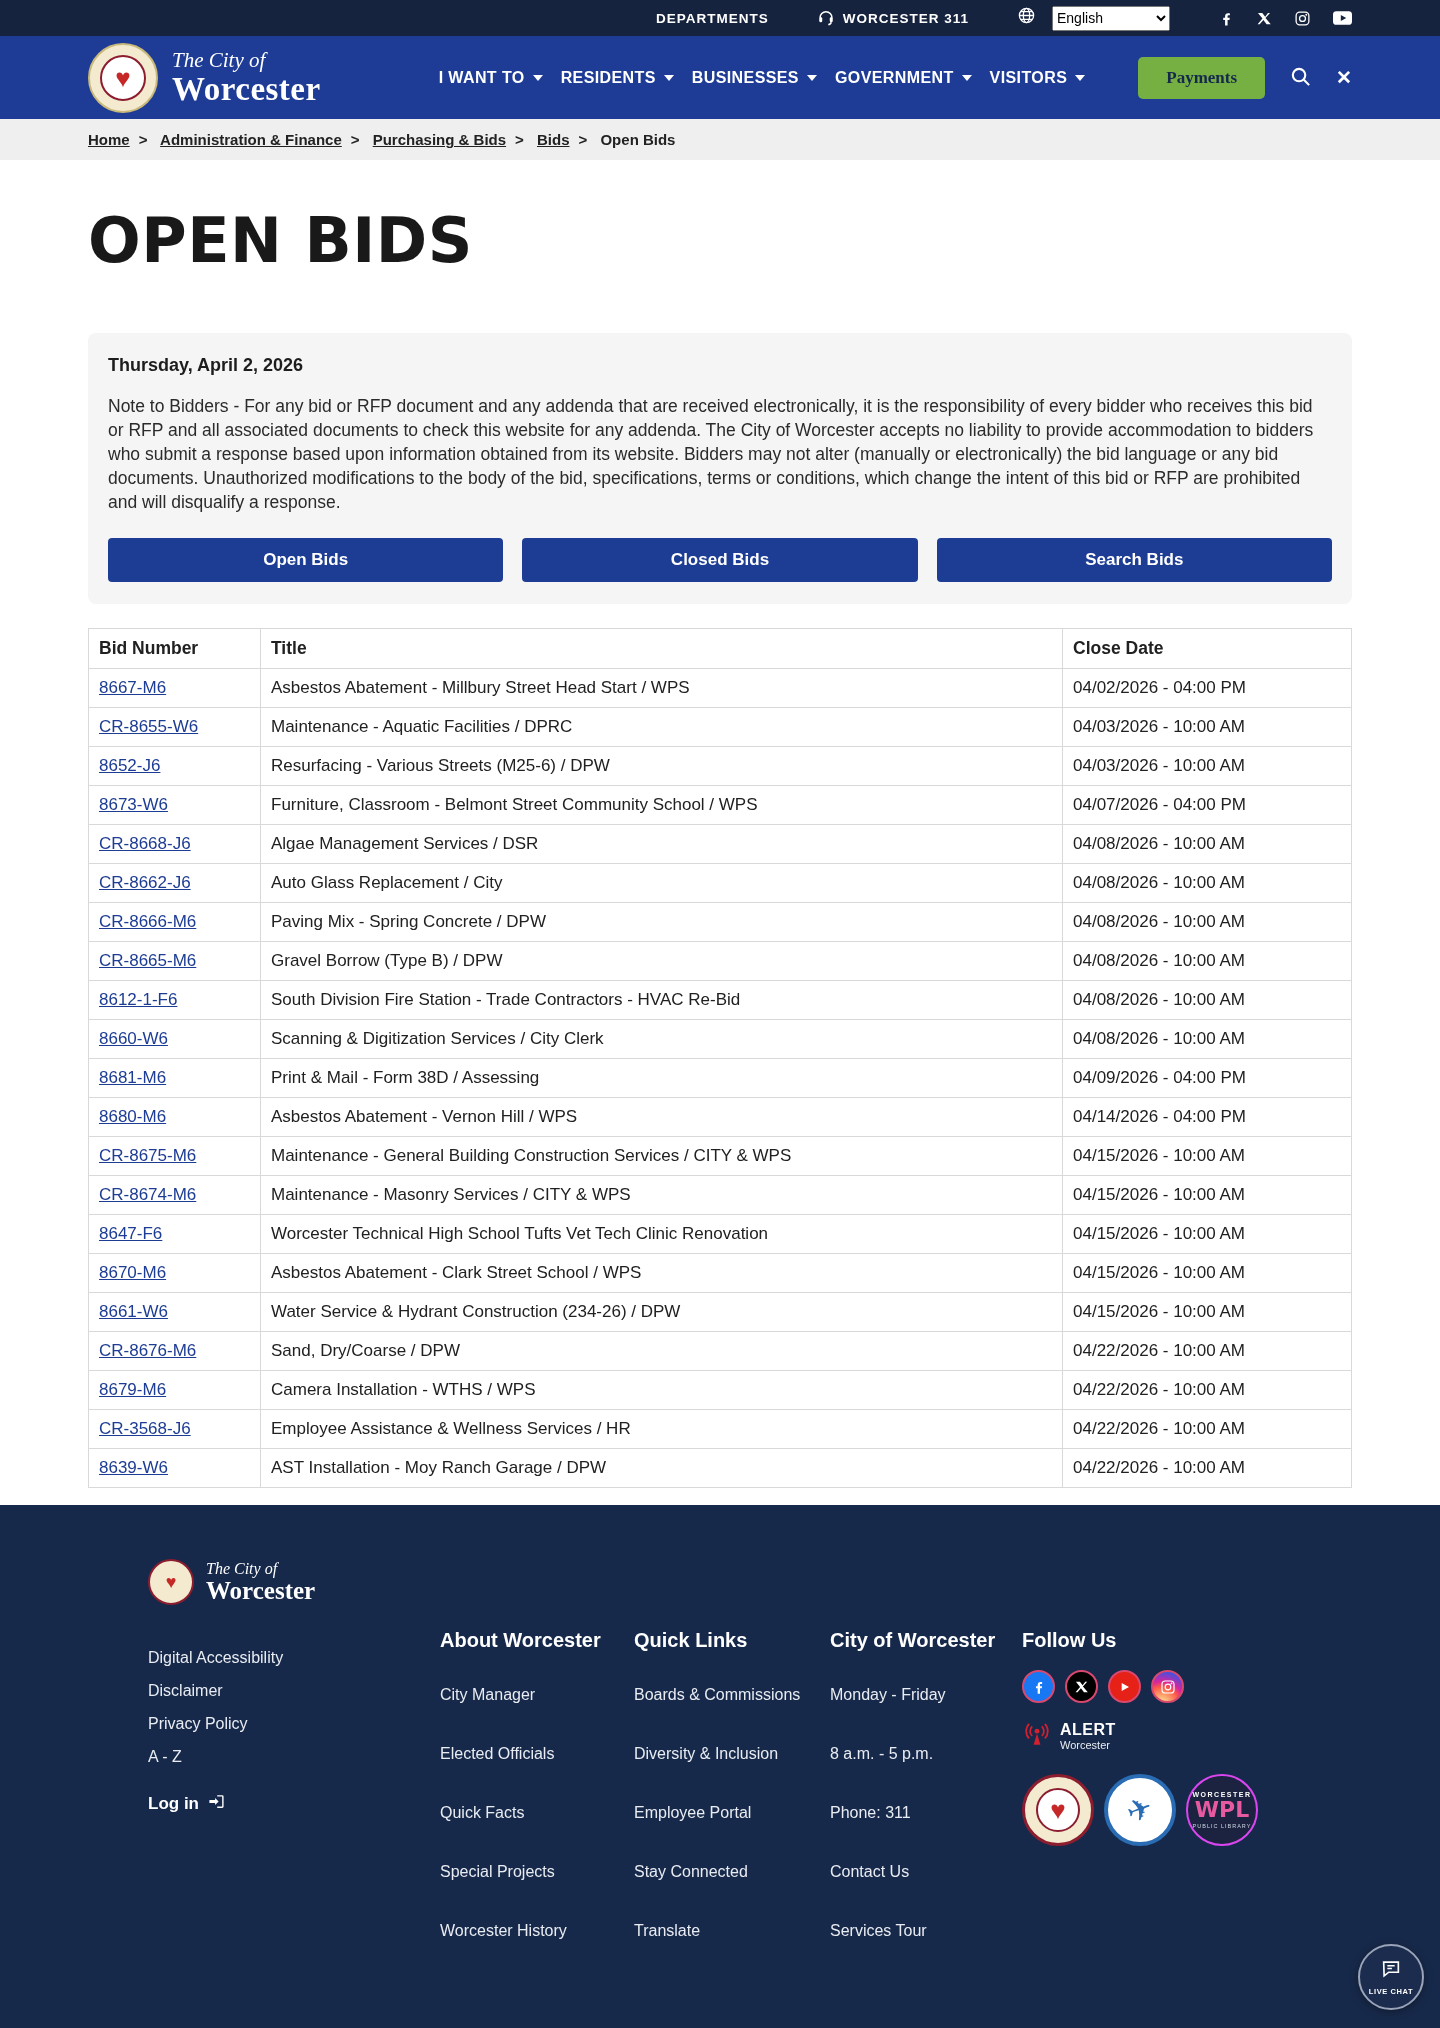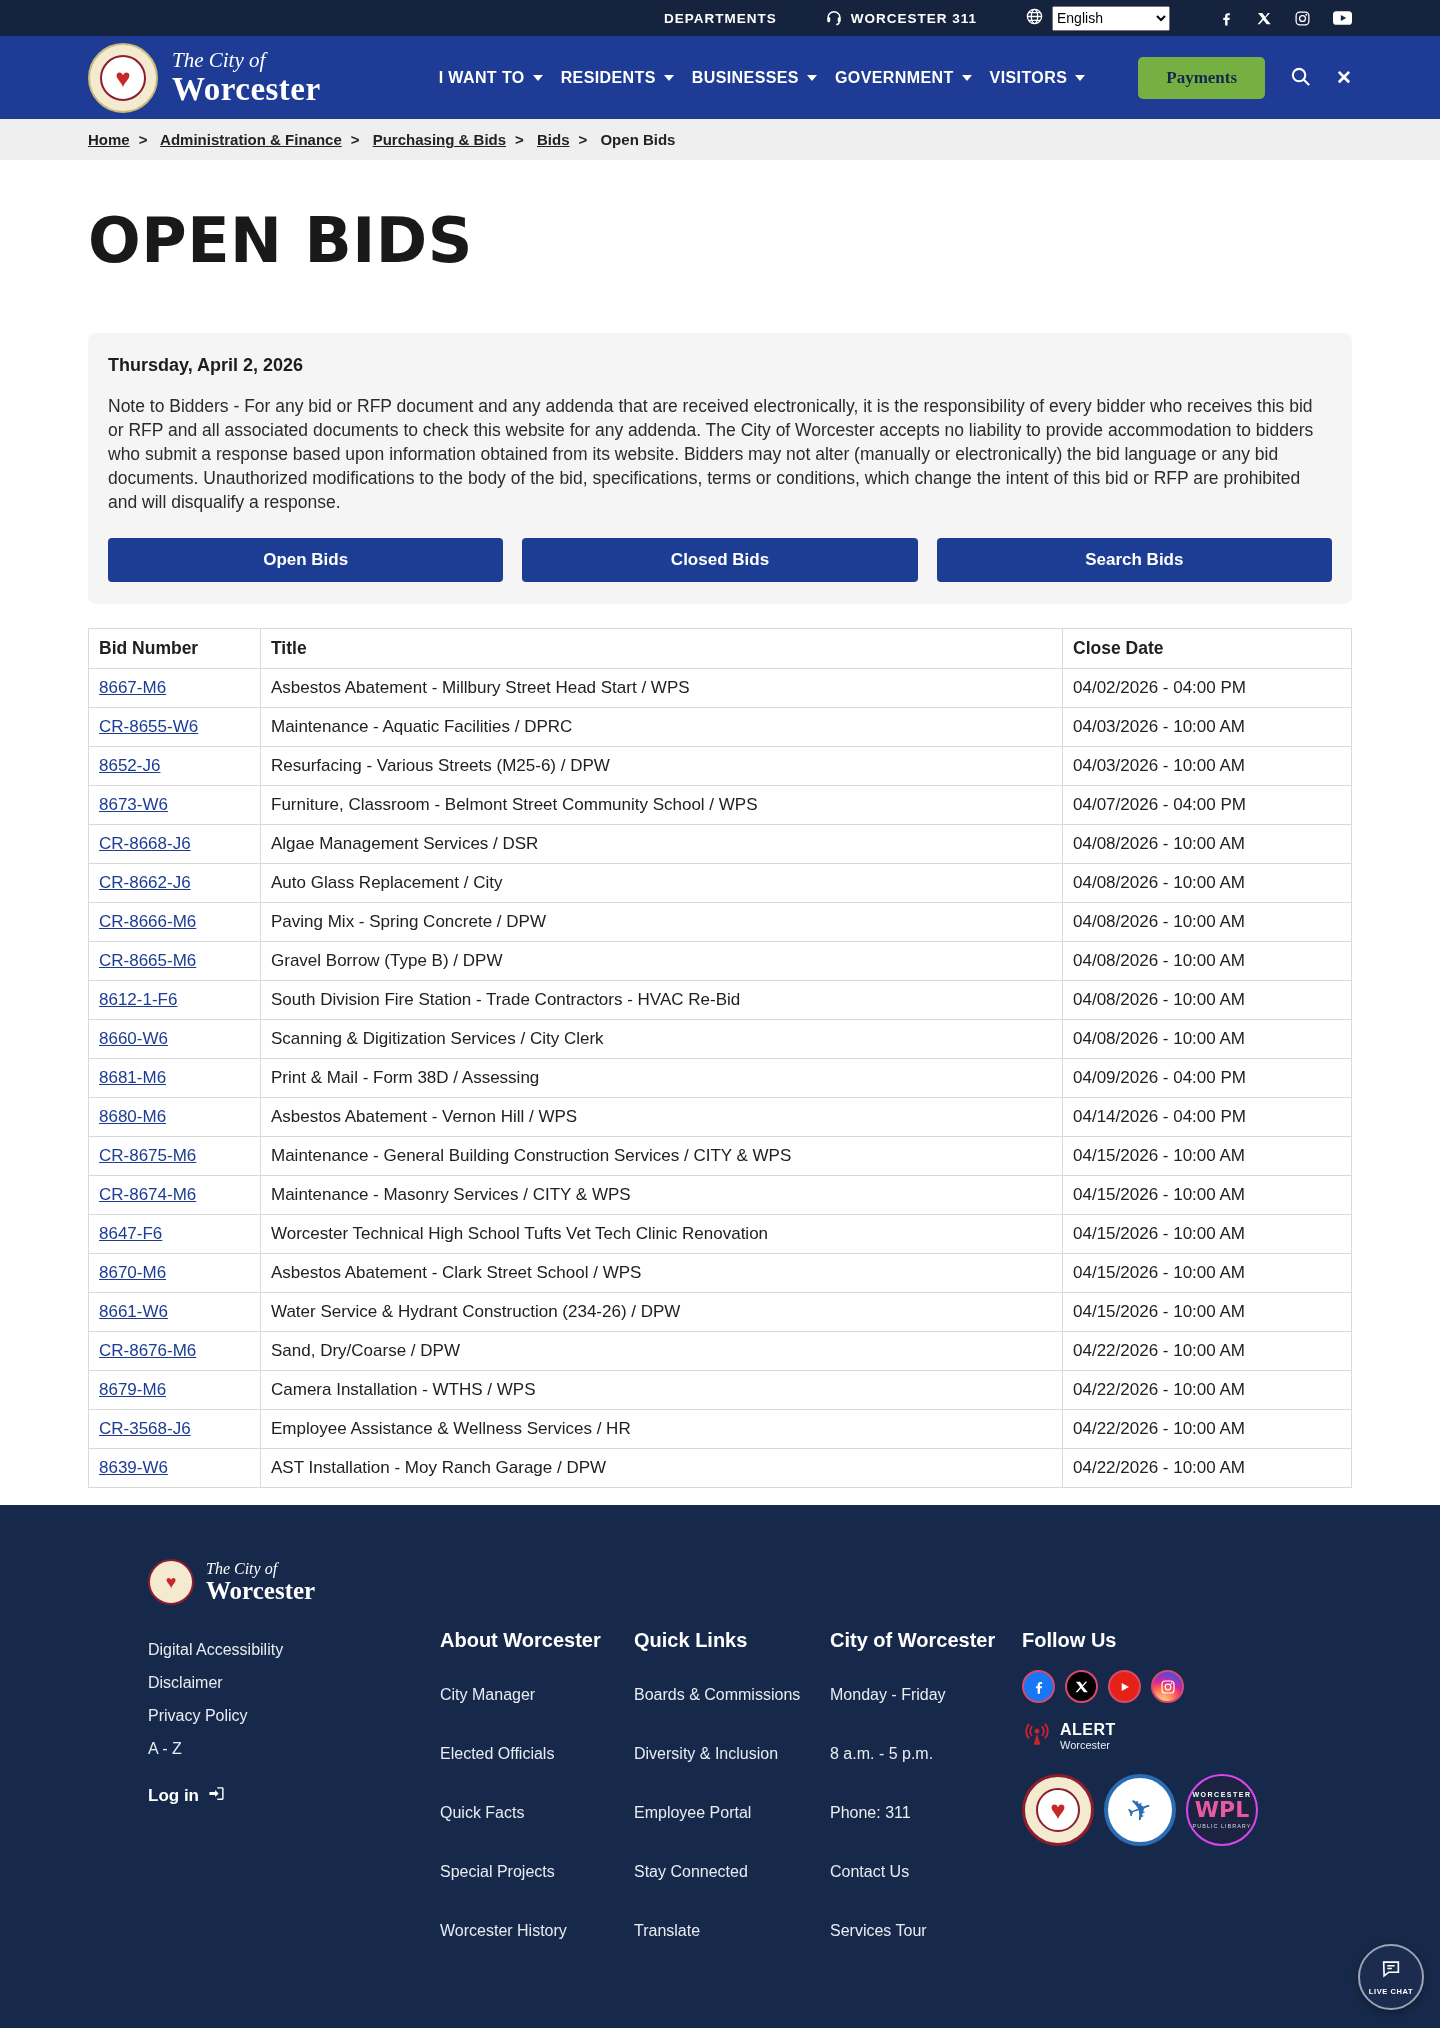--- a/index.html
+++ b/index.html
@@ -8,21 +8,21 @@
     background:#ffffff; color:#222;
     width:1440px; position:relative;
   }
   a { text-decoration:none; cursor:pointer; }
   .container { width:1264px; margin:0 auto; }
 
   
   .utility { background:#16233e; height:36px; }
   .utility .container { display:flex; justify-content:flex-end; align-items:center; gap:48px; height:100%; }
   .u-link { color:#fff; font-size:13.5px; font-weight:700; letter-spacing:1px; display:flex; align-items:center; gap:8px; }
-  .u-lang { display:flex; align-items:center; gap:8px; }
+  .u-lang { display:flex; align-items:flex-start; gap:16px; }
   .u-lang select { height:25px; width:118px; font-size:14px; font-family:"Liberation Sans",sans-serif; }
   .socials { display:flex; align-items:center; gap:22px; }
   .socials a { display:flex; align-items:center; }
 
   
   .header { background:#1e3c96; height:83px; }
   .header .container { display:flex; align-items:center; height:100%; }
   .brand { display:flex; align-items:center; gap:14px; }
   .seal { width:70px; height:70px; border-radius:50%; background:#f3ead0; border:2px solid #c9b97a;
           display:flex; align-items:center; justify-content:center; }
@@ -72,21 +72,21 @@
   .f-col3 { width:196px; padding-top:70px; }
   .f-col4 { width:192px; padding-top:70px; }
   .f-col5 { width:330px; padding-top:70px; }
   .f-brand { display:flex; align-items:center; gap:12px; }
   .f-seal { width:46px; height:46px; border-radius:50%; background:#f3ead0; border:2px solid #8c1d2f;
             display:flex; align-items:center; justify-content:center; }
   .f-seal .seal-heart { font-size:18px; }
   .f-brand-text { color:#fff; font-family:"Liberation Serif", serif; }
   .f-brand-l1 { font-style:italic; font-size:16px; line-height:1.1; }
   .f-brand-l2 { font-weight:700; font-size:25px; line-height:1.05; }
-  .f-links { margin-top:28px; list-style:none; }
+  .f-links { margin-top:36px; list-style:none; }
   .f-links li { line-height:33px; }
   .f-links a { color:#e9ecf2; font-size:16px; }
   .f-login { margin-top:20px; display:flex; align-items:center; gap:9px; color:#fff; font-weight:700; font-size:17px; }
   .f-heading { font-size:20px; font-weight:700; margin-bottom:18px; }
   .f-list { list-style:none; }
   .f-list li { line-height:33px;margin-top:26px; }
   .f-list a, .f-list span { color:#e9ecf2; font-size:16px; }
   .f-socials { display:flex; gap:10px; }
   .f-social { width:33px; height:33px; border-radius:50%; border:2px solid #d9486f;
               display:flex; align-items:center; justify-content:center; }

